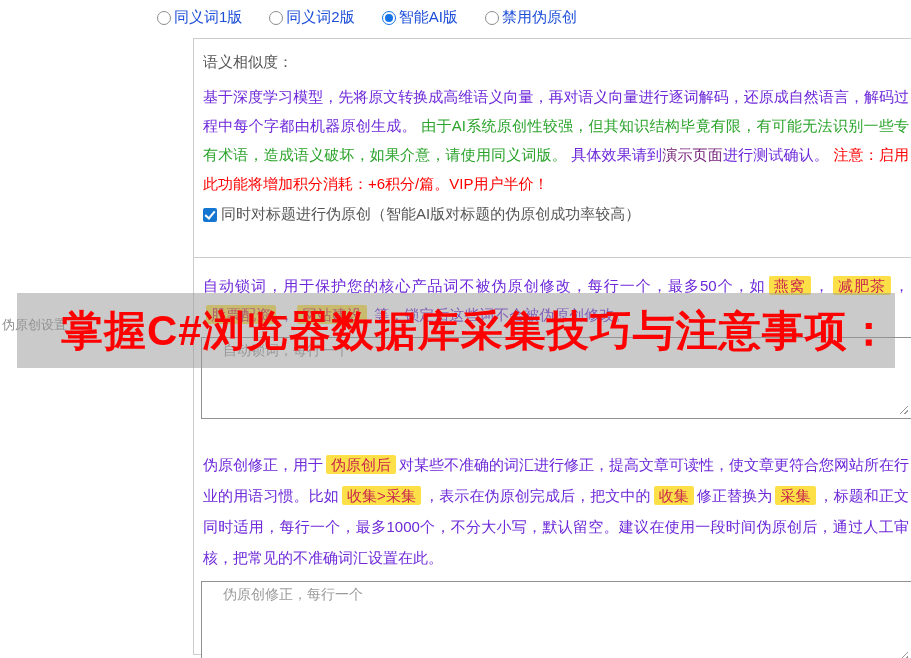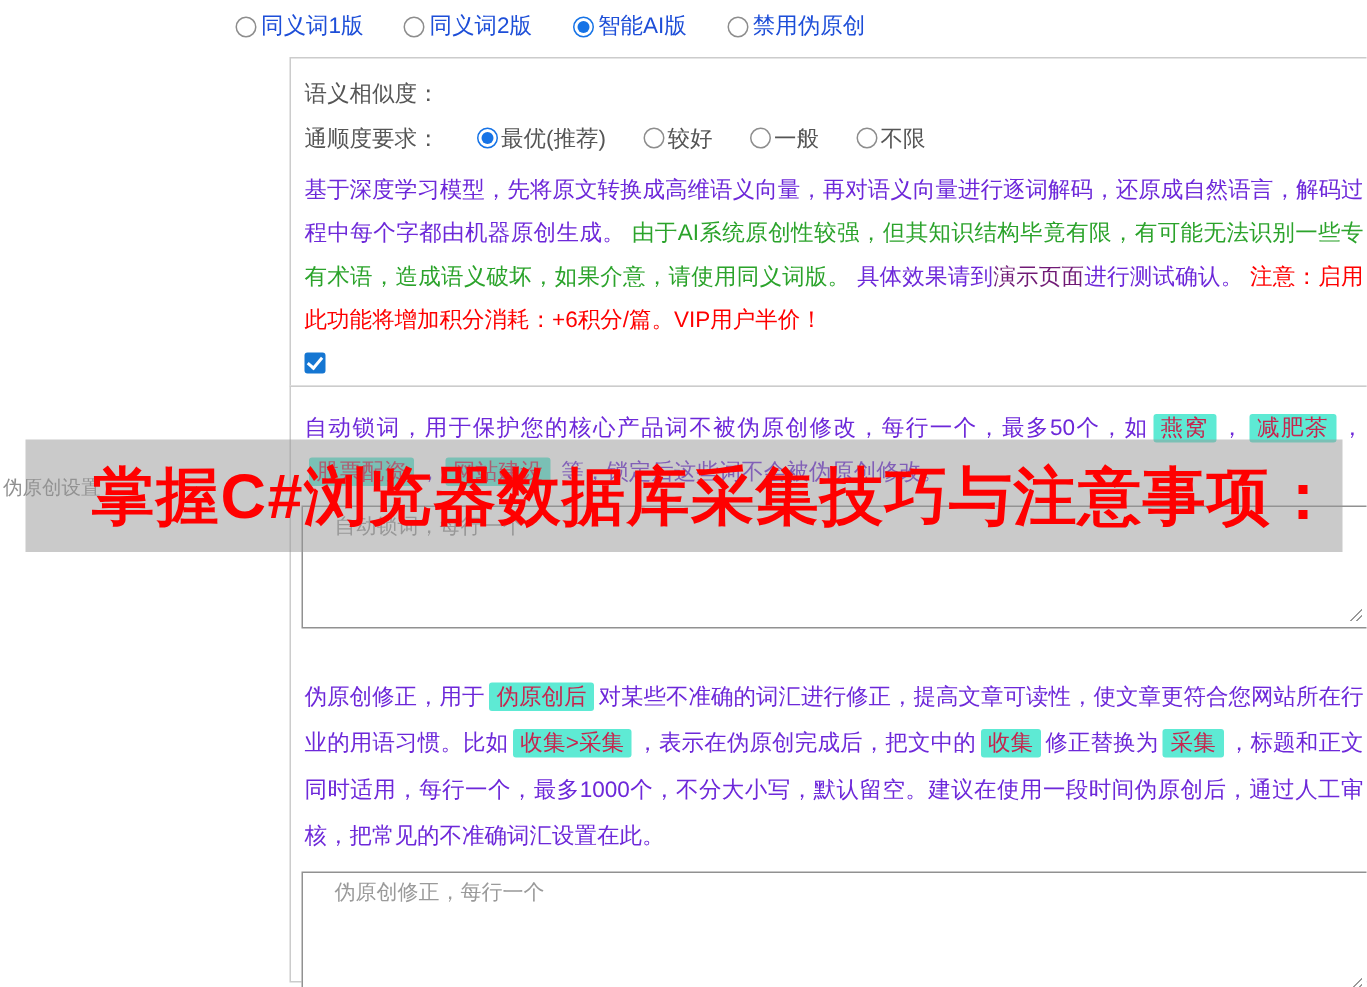--- a/index.html
+++ b/index.html
@@ -32,21 +32,21 @@
   .panel2{top:257px;height:398px;padding:5px 6px}
   .opt-row{display:flex;align-items:center;gap:25px;font-size:15px;color:#555;height:30px}
   .opt-row .grp-label{color:#555}
   .opt-row .radio{gap:2px}
   .desc{font-size:15px;line-height:29px;color:#666;margin-top:5px;text-align:justify}
   .seg-normal{color:#6d28d9}
   .seg-green{color:#2ba32b}
   .seg-red{color:#fe0000}
   .seg-link{color:#701a75;cursor:pointer}
   .seg-code{
-    color:#c7254e;background:#5eead4;padding:1px 5px;margin:0 3px;
+    color:#c7254e;background:#fde047;padding:1px 5px;margin:0 3px;
     border-radius:2px;white-space:nowrap;
   }
   .cb-row{margin-top:7px;display:flex;align-items:center;gap:4px;font-size:15px;color:#555;cursor:pointer}
   .cb{width:14px;height:14px;background:#1576d2;border-radius:2px;position:relative;flex:none}
   .cb::after{
     content:"";position:absolute;left:4px;top:1px;width:4px;height:8px;
     border:solid #fff;border-width:0 2px 2px 0;transform:rotate(40deg);
   }
   
   .panel2 .desc{margin:8px 3px 0;line-height:29px}
@@ -95,44 +95,24 @@
     <label class="radio">
       <span class="rb"></span>
       <span>禁用伪原创</span>
     </label>
   </div>
 
 <div class="panel panel1">
   <div class="opt-row">
     <span class="grp-label">语义相似度：</span>
   </div>
-  <div class="opt-row">
-    <span class="grp-label">通顺度要求：</span>
-    <div class="opt-row" style="gap:25px">
-        <label class="radio">
-          <span class="rb checked"></span>
-          <span>最优(推荐)</span>
-        </label>
-        <label class="radio">
-          <span class="rb"></span>
-          <span>较好</span>
-        </label>
-        <label class="radio">
-          <span class="rb"></span>
-          <span>一般</span>
-        </label>
-        <label class="radio">
-          <span class="rb"></span>
-          <span>不限</span>
-        </label>
-      </div>
-  </div>
   <div class="desc"><span class="seg seg-normal">基于深度学习模型，先将原文转换成高维语义向量，再对语义向量进行逐词解码，还原成自然语言，解码过程中每个字都由机器原创生成。 </span><span class="seg seg-green">由于AI系统原创性较强，但其知识结构毕竟有限，有可能无法识别一些专有术语，造成语义破坏，如果介意，请使用同义词版。</span><span class="seg seg-normal"> 具体效果请到</span><span class="seg seg-link">演示页面</span><span class="seg seg-normal">进行测试确认。 </span><span class="seg seg-red">注意：启用此功能将增加积分消耗：+6积分/篇。VIP用户半价！</span></div>
   <label class="cb-row">
     <span class="cb"></span>
+    <span>同时对标题进行伪原创（智能AI版对标题的伪原创成功率较高）</span>
   </label>
 </div>
 
 <div class="panel panel2">
   <div class="desc"><span class="seg seg-normal">自动锁词，用于保护您的核心产品词不被伪原创修改，每行一个，最多50个，如</span><span class="seg seg-code">燕窝</span><span class="seg seg-normal">，</span><span class="seg seg-code">减肥茶</span><span class="seg seg-normal">，</span><span class="seg seg-code">股票配资</span><span class="seg seg-normal">，</span><span class="seg seg-code">网站建设</span><span class="seg seg-normal"> 等，锁定后这些词不会被伪原创修改。</span></div>
   <div class="ta-wrap">
     <textarea class="ta-lock" placeholder="自动锁词，每行一个" style=""></textarea>
     <span class="resize-icon"></span>
   </div>
   <div class="desc fix-desc"><span class="seg seg-normal">伪原创修正，用于</span><span class="seg seg-code">伪原创后</span><span class="seg seg-normal">对某些不准确的词汇进行修正，提高文章可读性，使文章更符合您网站所在行业的用语习惯。比如</span><span class="seg seg-code">收集&gt;采集</span><span class="seg seg-normal">，表示在伪原创完成后，把文中的</span><span class="seg seg-code">收集</span><span class="seg seg-normal">修正替换为</span><span class="seg seg-code">采集</span><span class="seg seg-normal">，标题和正文同时适用，每行一个，最多1000个，不分大小写，默认留空。建议在使用一段时间伪原创后，通过人工审核，把常见的不准确词汇设置在此。</span></div>

